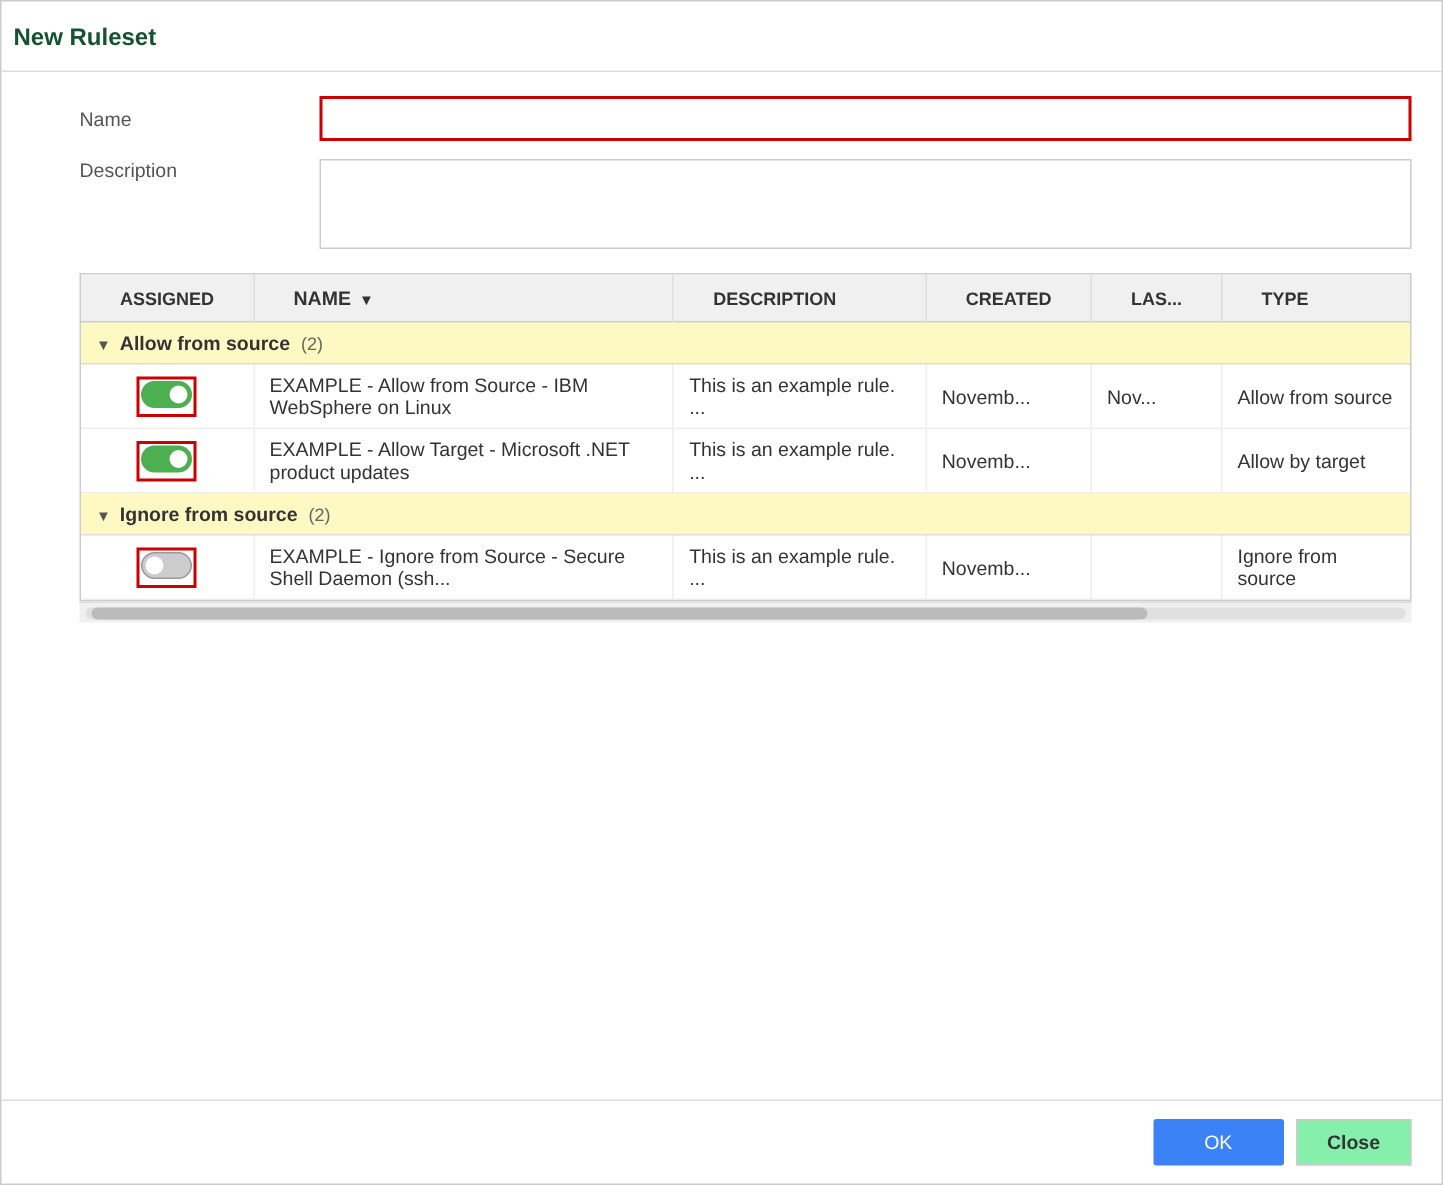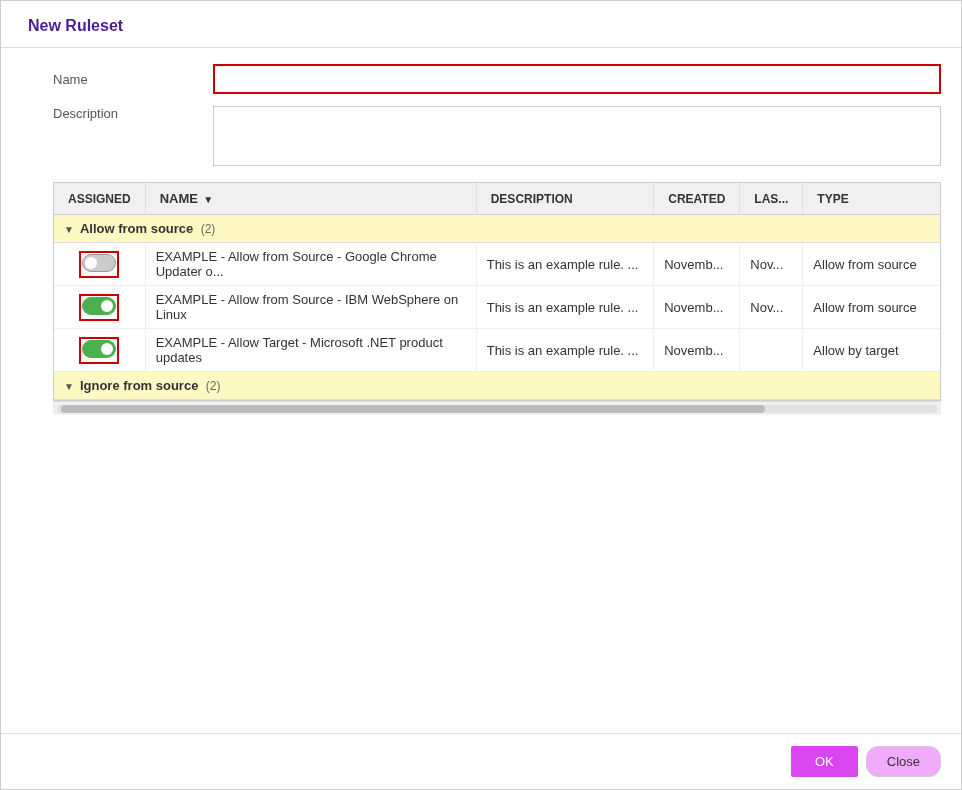--- a/index.html
+++ b/index.html
@@ -10,22 +10,22 @@
       background: #fff;
       border: 1px solid #ccc;
       box-shadow: 2px 2px 10px rgba(0,0,0,0.3);
       display: flex;
       flex-direction: column;
       position: relative;
     }
     .dialog-title {
       font-size: 16px;
       font-weight: bold;
-      padding: 16px 20px 12px 27px;
-      color: #4c1d95;
+      padding: 16px 20px 12px 8px;
+      color: #14532d;
       border-bottom: 1px solid #ddd;
     }
     .dialog-body {
       flex: 1;
       padding: 16px 20px;
       overflow: hidden;
       margin-left: 32px;
     }
     .field-row {
       display: flex;
@@ -67,21 +67,21 @@
     }
     table {
       width: 100%;
       border-collapse: collapse;
     }
     thead tr {
       background: #f0f0f0;
       border-bottom: 1px solid #ccc;
     }
     thead th {
-      padding: 8px 14px;
+      padding: 8px 26px;
       text-align: left;
       font-size: 12px;
       font-weight: bold;
       color: #333;
       border-right: 1px solid #ddd;
       white-space: nowrap;
     }
     thead th:last-child { border-right: none; }
     .group-row td {
       background: #fef9c3;
@@ -165,36 +165,37 @@
       border-radius: 4px;
     }
     .dialog-footer {
       padding: 12px 20px;
       display: flex;
       justify-content: flex-end;
       gap: 8px;
       border-top: 1px solid #ddd;
     }
     .btn-ok {
-      background: #d946ef;
+      background: #3b82f6;
       color: #fff;
       border: none;
-      padding: 7px 24px;
+      padding: 7px 34px;
       font-size: 13px;
       cursor: pointer;
       border-radius: 2px;
     }
     .btn-close {
-      background: #f0abfc;
+      background: #86efac;
       color: #333;
       border: 1px solid #ccc;
       padding: 7px 20px;
       font-size: 13px;
       cursor: pointer;
-      border-radius: 12px;
+      border-radius: 0;
+      font-weight: bold;
     }
     .col-assigned { width: 90px; }
     .col-name { width: 340px; }
     .col-desc { width: 180px; }
     .col-created { width: 80px; }
     .col-last { width: 60px; }
     .col-type { width: 140px; }
     .name-sort { cursor: pointer; }
   </style>
 </head>
@@ -227,46 +228,46 @@
             <th class="col-created">CREATED</th>
             <th class="col-last">LAS...</th>
             <th class="col-type">TYPE</th>
           </tr>
         </thead>
         <tbody id="table-body">
         <tr class="group-row">
               <td colspan="6"><span class="chevron">▼</span><span>Allow from source</span><span class="group-count"> (2)</span></td>
             </tr>
             <tr class="data-row">
-              <td class="toggle-cell"><span class="toggle-wrapper"><span class="toggle off"></span></span></td>
-              <td>EXAMPLE - Allow from Source - Google Chrome Updater o...</td>
-              <td>This is an example rule. ...</td>
-              <td>Novemb...</td>
-              <td>Nov...</td>
-              <td>Allow from source</td>
-            </tr>
-            <tr class="data-row">
               <td class="toggle-cell"><span class="toggle-wrapper"><span class="toggle on"></span></span></td>
               <td>EXAMPLE - Allow from Source - IBM WebSphere on Linux</td>
               <td>This is an example rule. ...</td>
               <td>Novemb...</td>
               <td>Nov...</td>
               <td>Allow from source</td>
             </tr>
             <tr class="data-row">
               <td class="toggle-cell"><span class="toggle-wrapper"><span class="toggle on"></span></span></td>
               <td>EXAMPLE - Allow Target - Microsoft .NET product updates</td>
               <td>This is an example rule. ...</td>
               <td>Novemb...</td>
               <td></td>
               <td>Allow by target</td>
             </tr>
             <tr class="group-row">
               <td colspan="6"><span class="chevron">▼</span><span>Ignore from source</span><span class="group-count"> (2)</span></td>
             </tr>
+            <tr class="data-row">
+              <td class="toggle-cell"><span class="toggle-wrapper"><span class="toggle off"></span></span></td>
+              <td>EXAMPLE - Ignore from Source - Secure Shell Daemon (ssh...</td>
+              <td>This is an example rule. ...</td>
+              <td>Novemb...</td>
+              <td></td>
+              <td>Ignore from source</td>
+            </tr>
           </tbody>
       </table>
     </div>
 
     <div class="scrollbar-row">
       <div class="scrollbar-track">
         <div class="scrollbar-thumb"></div>
       </div>
     </div>
   </div>

